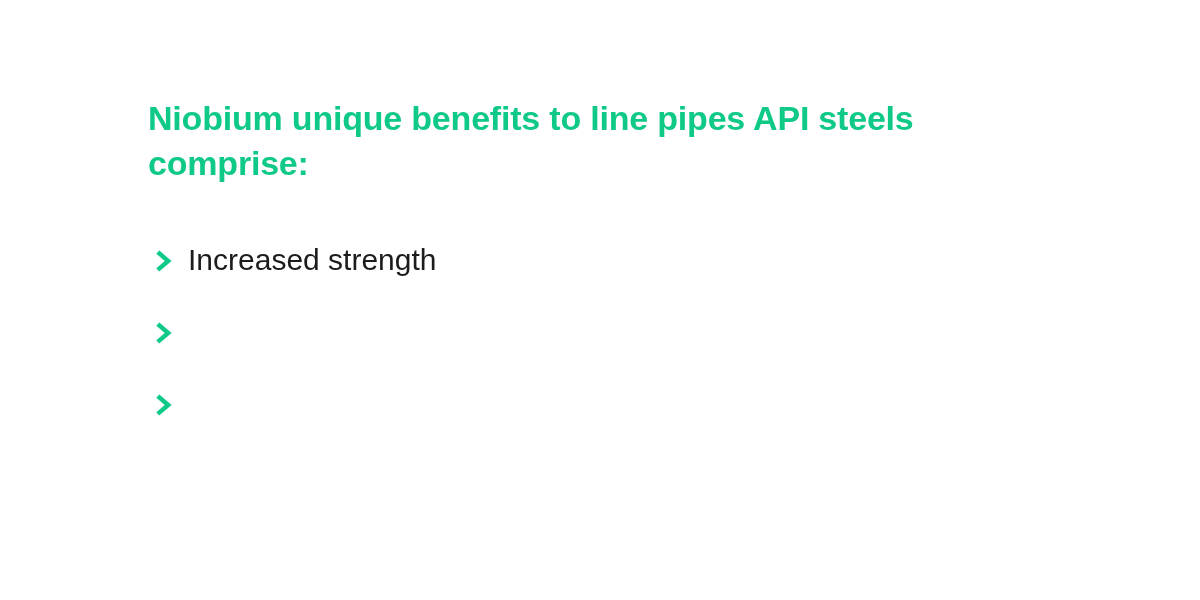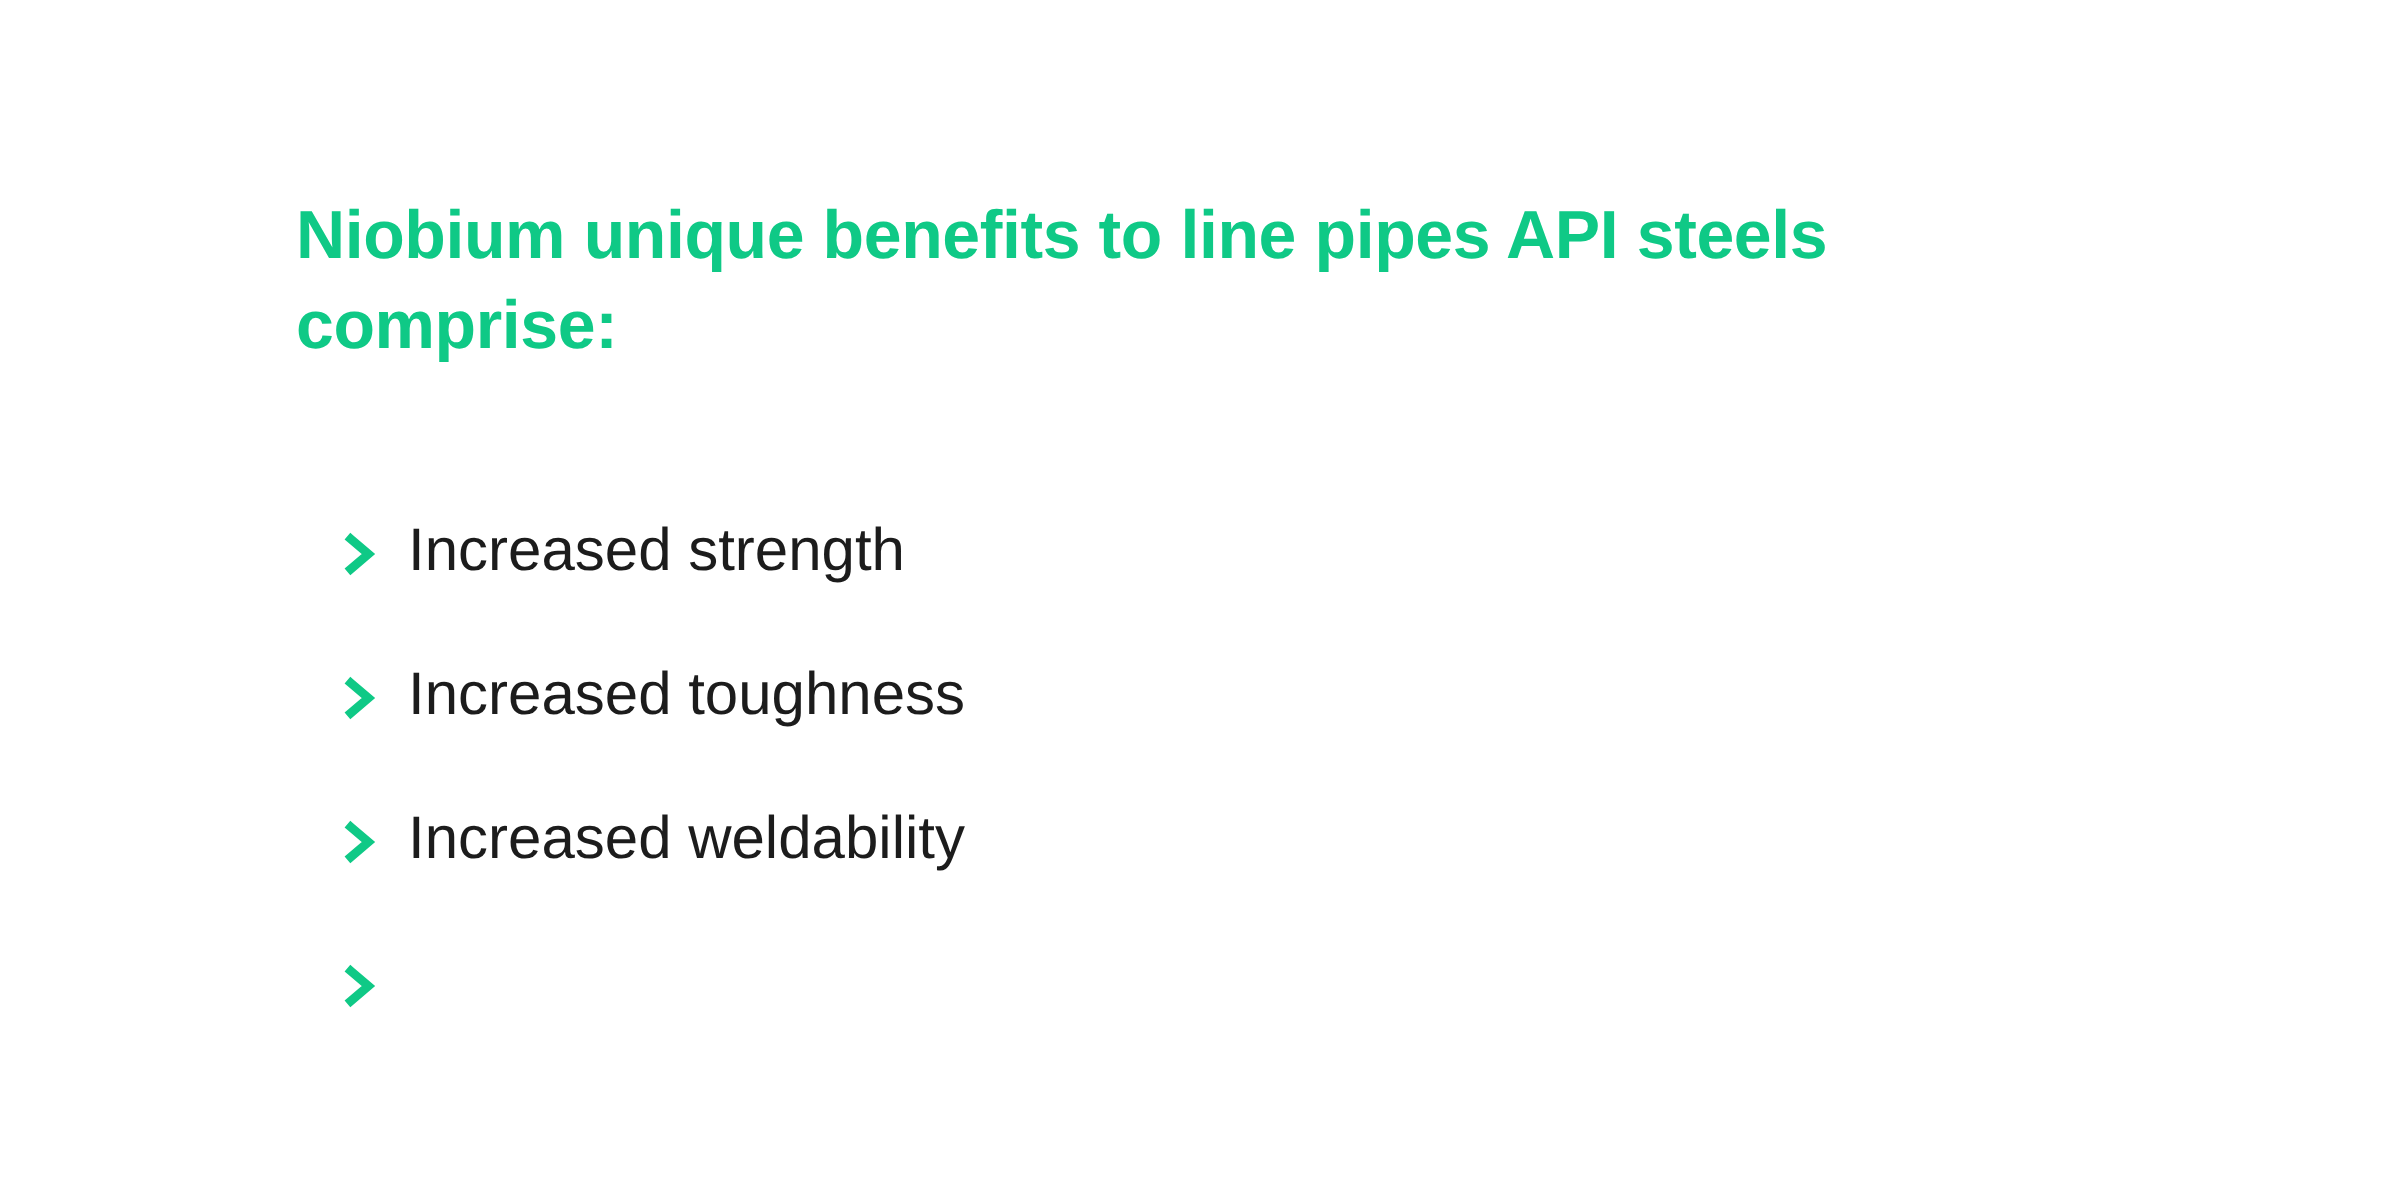--- a/index.html
+++ b/index.html
@@ -38,21 +38,21 @@
     font-weight: bold;
     font-size: 34px;
     line-height: 45px;
     letter-spacing: -0.2px;
     color: #0fc986;
     max-width: 790px;
   }
 
   .bullet-list {
     list-style: none;
-    margin: 16px;
+    margin: 0;
     padding: 0;
     position: absolute;
     left: 8px;
     top: 144px;
     width: 820px;
   }
 
   .bullet-item {
     display: flex;
     align-items: flex-start;
@@ -101,31 +101,22 @@
         </span>
         <span class="bullet-text">Increased strength</span>
       </li>
 
       <li class="bullet-item">
         <span class="chevron">
           <svg viewBox="0 0 18 30" xmlns="http://www.w3.org/2000/svg" aria-hidden="true">
             <path d="M3.4 7.5 L12.2 15 L3.4 22.5" fill="none" stroke="#0fc986" stroke-width="4.4" stroke-linecap="square" stroke-linejoin="miter"></path>
           </svg>
         </span>
-        <span class="bullet-text">Increased toughness</span>
       </li>
 
-      <li class="bullet-item">
-        <span class="chevron">
-          <svg viewBox="0 0 18 30" xmlns="http://www.w3.org/2000/svg" aria-hidden="true">
-            <path d="M3.4 7.5 L12.2 15 L3.4 22.5" fill="none" stroke="#0fc986" stroke-width="4.4" stroke-linecap="square" stroke-linejoin="miter"></path>
-          </svg>
-        </span>
-        <span class="bullet-text">Increased weldability</span>
-      </li>
 
       <li class="bullet-item">
         <span class="chevron">
           <svg viewBox="0 0 18 30" xmlns="http://www.w3.org/2000/svg" aria-hidden="true">
             <path d="M3.4 7.5 L12.2 15 L3.4 22.5" fill="none" stroke="#0fc986" stroke-width="4.4" stroke-linecap="square" stroke-linejoin="miter"></path>
           </svg>
         </span>
       </li>
 
     </ul>

